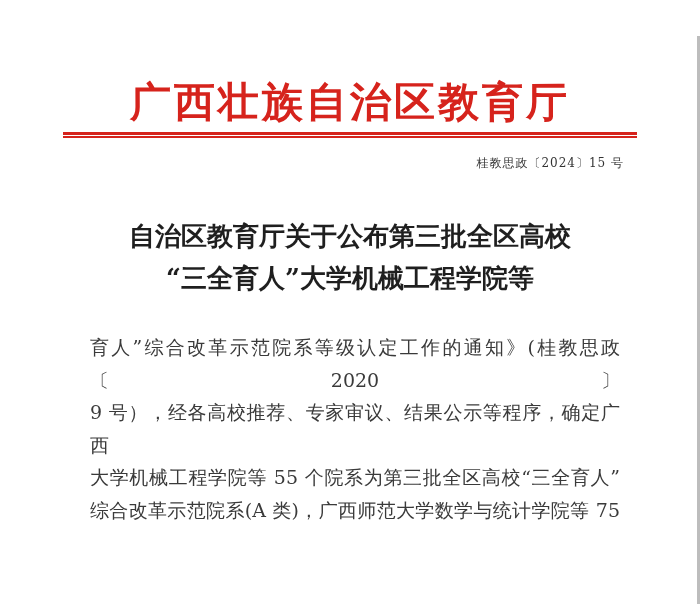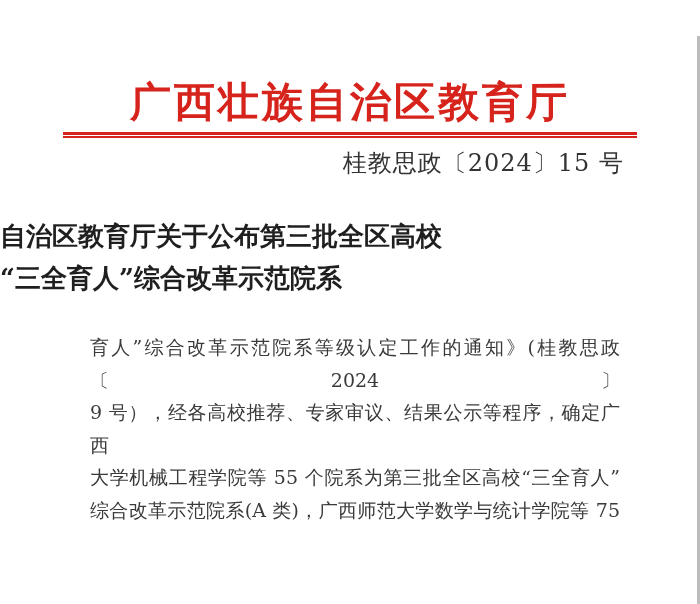--- a/index.html
+++ b/index.html
@@ -42,27 +42,28 @@
       to bottom,
       var(--accent) 0px, var(--accent) 3px,
       #ffffff 3px, #ffffff 4px,
       var(--accent) 4px, var(--accent) 6px
     );
   }
   .document-number {
     margin-top: 13px;
     padding-right: 76px;
     text-align: right;
-    font-size: 24px;
+    font-size: 12px;
     line-height: 24px;
     color: #333333;
     letter-spacing: 1px;
   }
   .doc-title {
     margin-top: 40px;
+    text-align: center;
     font-weight: bold;
     font-size: 26px;
     line-height: 42px;
     color: var(--title-ink);
   }
   .content {
     margin-top: 32px;
     padding: 0 80px 0 90px;
     font-size: 19px;
     line-height: 32.5px;
@@ -89,26 +90,26 @@
 <div class="page">
 
   <div class="agency-name">广西壮族自治区教育厅</div>
 
   <div class="header-divider"></div>
 
   <div class="document-number">桂教思政〔2024〕15 号</div>
 
   <div class="doc-title">
     <div class="title-line">自治区教育厅关于公布第三批全区高校</div>
-    <div class="title-line">“三全育人”综合改革示范院系</div>
+    <div class="title-line">“三全育人”大学机械工程学院等</div>
   </div>
 
   <div class="content">
     <div class="paragraph">
-      <div class="para-line fill">育人”综合改革示范院系等级认定工作的通知》(桂教思政〔2024〕</div>
+      <div class="para-line fill">育人”综合改革示范院系等级认定工作的通知》(桂教思政〔2020〕</div>
       <div class="para-line fill">9 号），经各高校推荐、专家审议、结果公示等程序，确定广西</div>
       <div class="para-line fill">大学机械工程学院等 55 个院系为第三批全区高校“三全育人”</div>
       <div class="para-line fill">综合改革示范院系(A 类)，广西师范大学数学与统计学院等 75</div>
 
     </div>
   </div>
 
   <div class="page-edge-strip"></div>
 
 </div>

